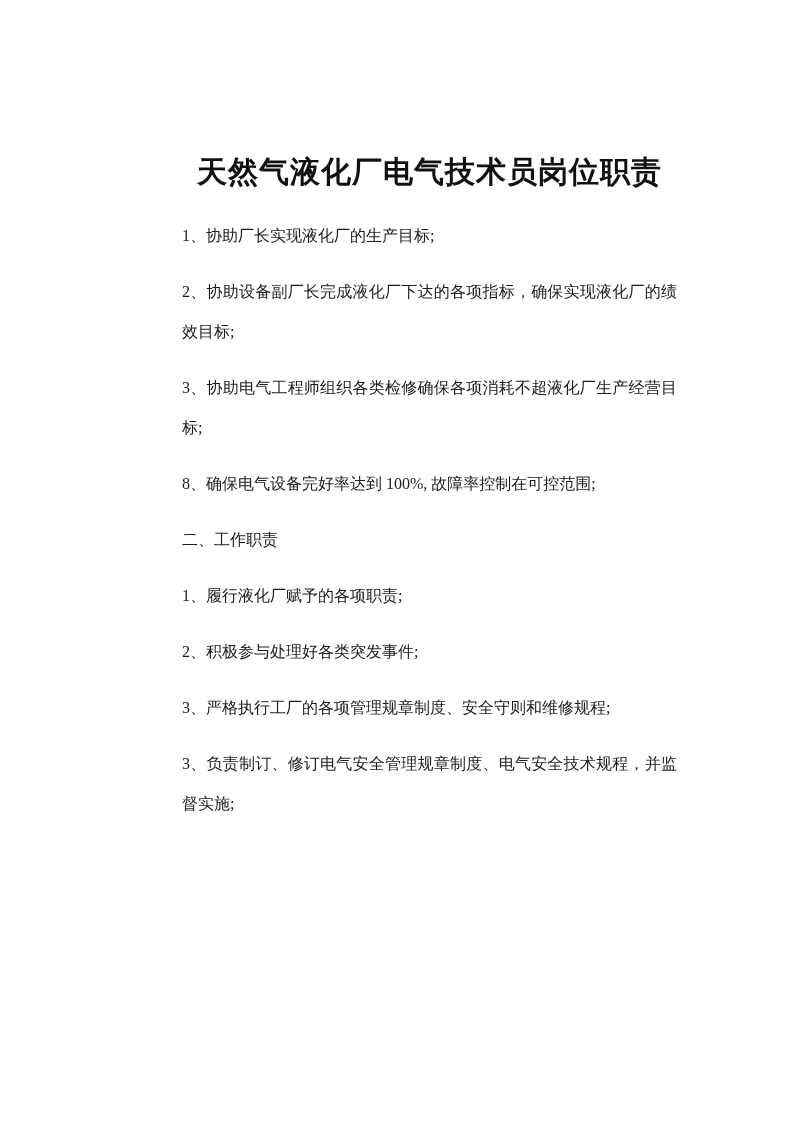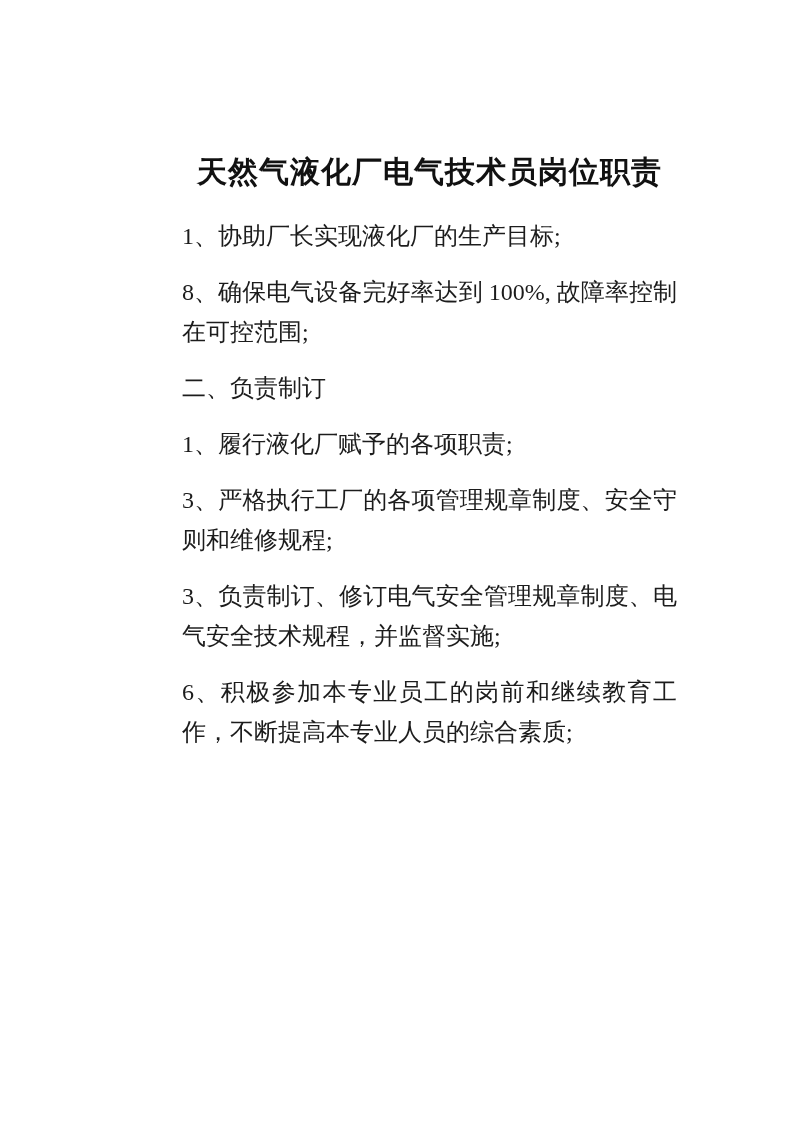--- a/index.html
+++ b/index.html
@@ -20,38 +20,40 @@
   .doc-title {
     font-size: 30px;
     line-height: 40px;
     font-weight: bold;
     text-align: center;
     letter-spacing: 1px;
     margin-bottom: 24px;
     color: #111111;
   }
   .doc-para {
-    font-size: 24px;
+    font-size: 16px;
     line-height: 40px;
     margin-bottom: 12px;
     text-align: justify;
     word-break: break-all;
   }
   .doc-para:last-child { margin-bottom: 0; }
 </style>
 </head>
 <body>
 
 <div class="page">
   <div class="content">
     <h1 class="doc-title">天然气液化厂电气技术员岗位职责</h1>
 
     <p class="doc-para">1、协助厂长实现液化厂的生产目标;</p>
+    <p class="doc-para">2、协助设备副厂长完成液化厂下达的各项指标，确保实现液化厂的绩效目标;</p>
+    <p class="doc-para">3、协助电气工程师组织各类检修确保各项消耗不超液化厂生产经营目标;</p>
     <p class="doc-para">8、确保电气设备完好率达到 100%, 故障率控制在可控范围;</p>
 
-    <p class="doc-para">二、负责制订</p>
+    <p class="doc-para">二、工作职责</p>
 
     <p class="doc-para">1、履行液化厂赋予的各项职责;</p>
+    <p class="doc-para">2、积极参与处理好各类突发事件;</p>
     <p class="doc-para">3、严格执行工厂的各项管理规章制度、安全守则和维修规程;</p>
     <p class="doc-para">3、负责制订、修订电气安全管理规章制度、电气安全技术规程，并监督实施;</p>
-    <p class="doc-para">6、积极参加本专业员工的岗前和继续教育工作，不断提高本专业人员的综合素质;</p>
   </div>
 </div>
 
 </body></html>

